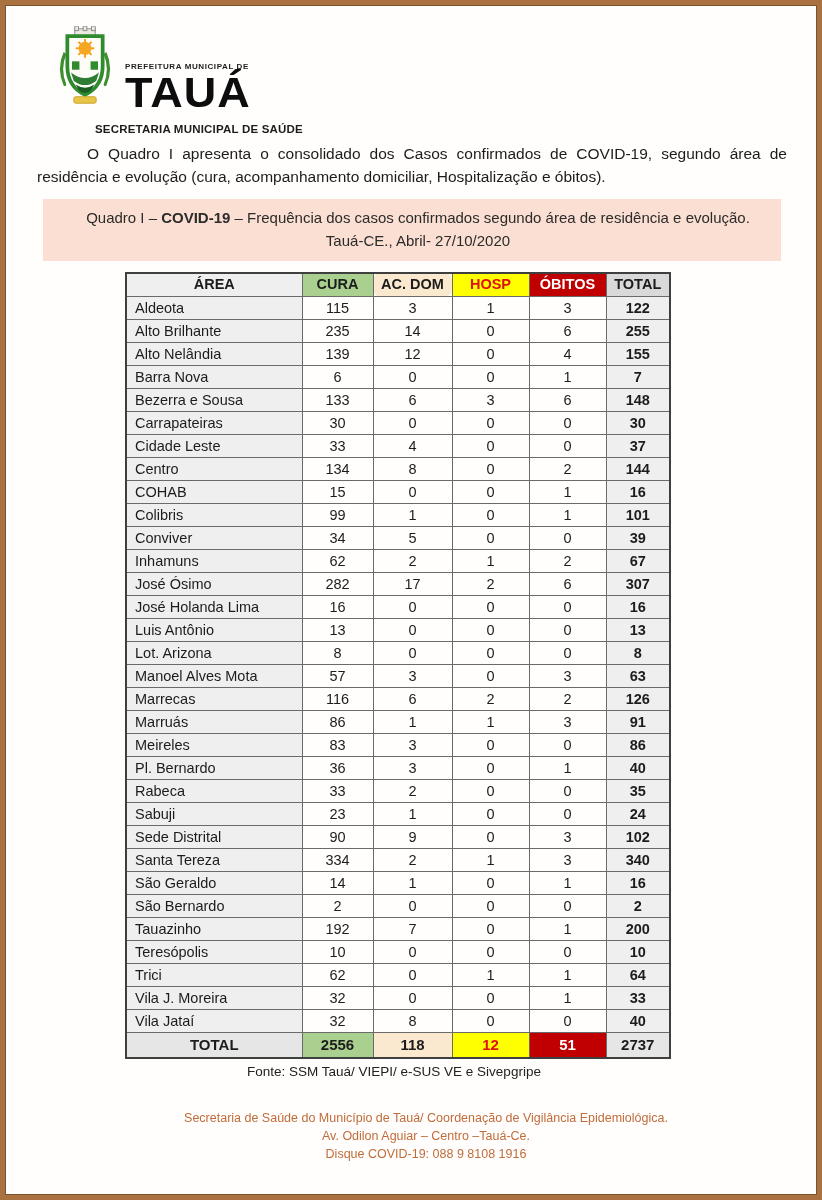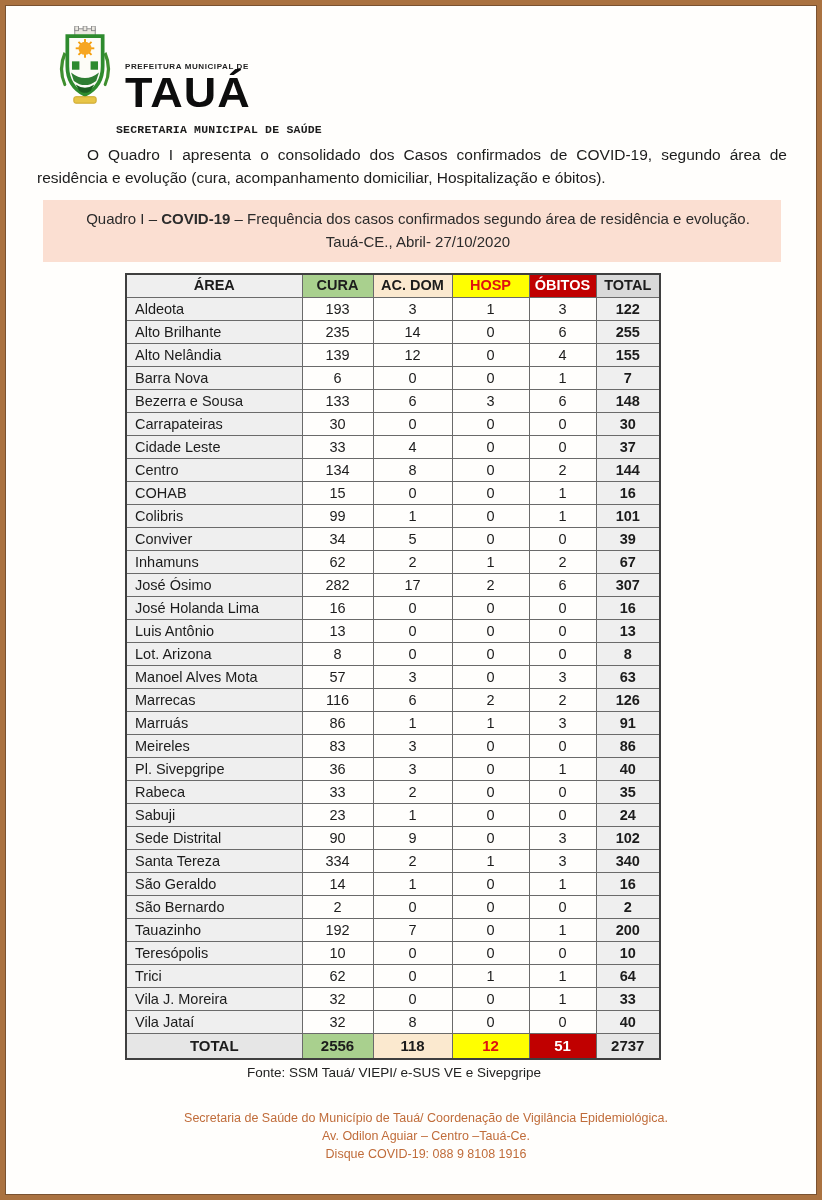--- a/index.html
+++ b/index.html
@@ -13,37 +13,37 @@
     border:5px solid var(--frame);box-shadow:inset 0 0 0 1px #7a5230, 0 0 0 1px #3c2a16;
     font-family:"Liberation Sans", sans-serif;color:var(--ink);
     position:relative;overflow:hidden;margin:0 auto;
   }
   
   .header{padding:16px 0 0 50px;}
   .logo-row{display:flex;align-items:center;}
   .logo-text{margin-left:10px;display:flex;flex-direction:column;margin-top:41px;}
   .logo-small{font-size:8px;font-weight:bold;letter-spacing:.6px;color:#222;}
   .logo-big{font-size:45px;font-weight:bold;letter-spacing:1px;line-height:44px;color:#0d0d0d;transform:scaleY(.96);transform-origin:left top;}
-  .secretariat{margin:8px 0 0 61px;font-size:11.5px;font-weight:bold;letter-spacing:.2px;font-family:Liberation Mono, monospace;}
+  .secretariat{margin:8px 0 0 40px;font-size:11.5px;font-weight:bold;letter-spacing:.2px;}
   
   .intro{margin:7px 30px 0 32px;font-size:15.5px;line-height:23px;text-align:justify;text-indent:50px;}
   
   .title-box{margin:11px 36px 0 38px;background:var(--titlebox);padding:7px 24px 9px 36px;
     text-align:center;font-size:15px;line-height:23px;color:#2b2b2b;}
   .title-box b{font-weight:bold;}
   
   .table-wrap{margin:11px 0 0 120px;width:578px;}
   table{border-collapse:collapse;border:2px solid #3f3f3f;}
   th,td{border:1px solid #6a6a6a;box-sizing:border-box;}
   th{font-size:14.5px;font-weight:bold;vertical-align:bottom;padding:2px 4px 3px 4px;text-align:center;line-height:17px;}
   th.h-area{width:176px;background:var(--cell-gray);margin-left:20px;}
   th.h-cura{width:71px;background:var(--cura);}
-  th.h-acdom{width:79px;background:var(--acdom);}
+  th.h-acdom{width:79px;background:var(--acdom);border-radius:8px;}
   th.h-hosp{width:77px;background:var(--hosp-bg);color:var(--hosp-tx);}
-  th.h-obitos{width:67px;background:var(--obitos-bg);color:var(--obitos-tx);}
+  th.h-obitos{width:77px;background:var(--obitos-bg);color:var(--obitos-tx);}
   th.h-total{width:64px;background:var(--hdr-gray);}
   td{font-size:14.5px;height:23px;padding:0 6px;text-align:center;line-height:15px;}
   td.c0{text-align:left;background:var(--cell-gray);padding-left:8px;}
   td.c5{background:var(--cell-gray);font-weight:bold;}
   tr.total-row td{font-weight:bold;font-size:15px;height:25px;}
   tr.total-row .t-label{background:#e6e6e6;text-align:center;}
   tr.total-row .t-cura{background:var(--cura);}
   tr.total-row .t-acdom{background:var(--acdom);}
   tr.total-row .t-hosp{background:var(--hosp-bg);color:var(--hosp-tx);}
   tr.total-row .t-obitos{background:var(--obitos-bg);color:var(--obitos-tx);}
@@ -106,21 +106,21 @@
           <th class="h-cura">CURA</th>
           <th class="h-acdom">AC. DOM</th>
           <th class="h-hosp">HOSP</th>
           <th class="h-obitos">ÓBITOS</th>
           <th class="h-total">TOTAL</th>
         </tr>
       </thead>
       <tbody>
           <tr>
             <td class="c0">Aldeota</td>
-            <td class="c1">193</td>
+            <td class="c1">115</td>
             <td class="c2">3</td>
             <td class="c3">1</td>
             <td class="c4">3</td>
             <td class="c5">122</td>
           </tr>
           <tr>
             <td class="c0">Alto Brilhante</td>
             <td class="c1">235</td>
             <td class="c2">14</td>
             <td class="c3">0</td>
@@ -265,21 +265,21 @@
           </tr>
           <tr>
             <td class="c0">Meireles</td>
             <td class="c1">83</td>
             <td class="c2">3</td>
             <td class="c3">0</td>
             <td class="c4">0</td>
             <td class="c5">86</td>
           </tr>
           <tr>
-            <td class="c0">Pl. Sivepgripe</td>
+            <td class="c0">Pl. Bernardo</td>
             <td class="c1">36</td>
             <td class="c2">3</td>
             <td class="c3">0</td>
             <td class="c4">1</td>
             <td class="c5">40</td>
           </tr>
           <tr>
             <td class="c0">Rabeca</td>
             <td class="c1">33</td>
             <td class="c2">2</td>

